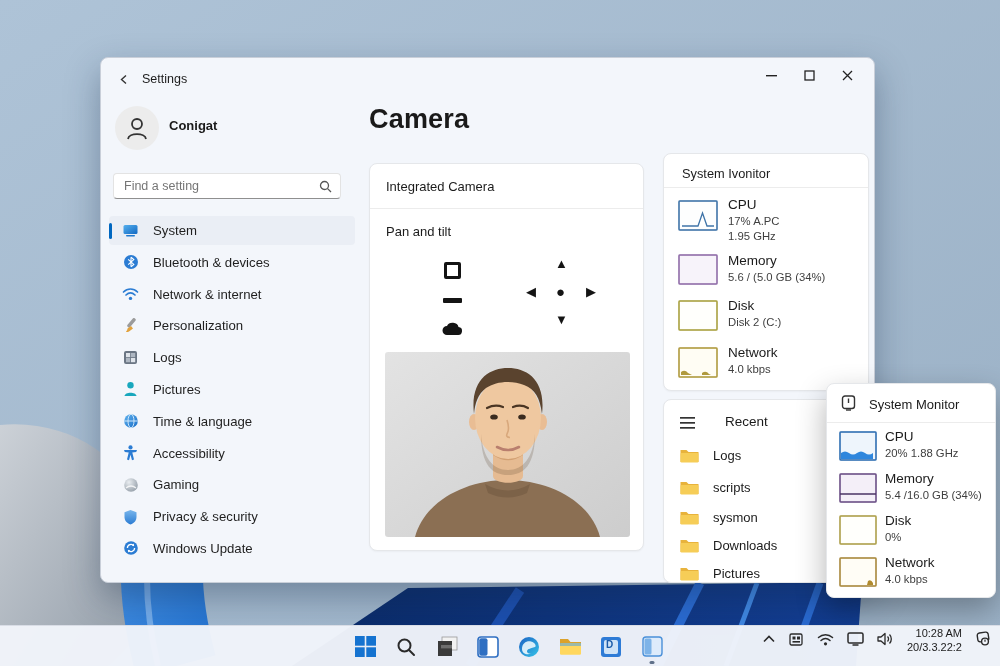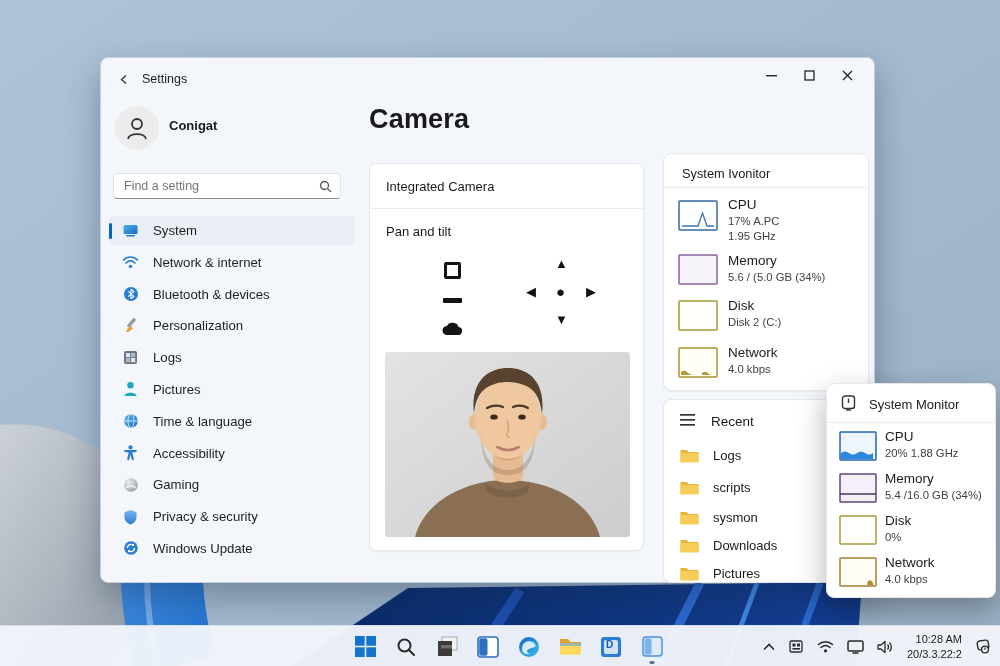--- a/index.html
+++ b/index.html
@@ -35,29 +35,29 @@
   .pan-label{position:absolute;left:16px;top:60px;font-size:13px;color:#1b1b1b}
   .ctl-square{position:absolute;left:74px;top:98px;width:17px;height:17px;border:3px solid #141414;border-radius:2px}
   .ctl-minus{position:absolute;left:73px;top:134px;width:19px;height:4.5px;background:#141414;border-radius:1px}
   .dpad span{position:absolute;font-size:13px;color:#141414;line-height:1}
   .photo{position:absolute;left:15px;top:188px;width:245px;height:185px;border-radius:3px;overflow:hidden}
   
   .mon-title{position:absolute;left:18px;top:12px;font-size:12.8px;color:#1b1b1b}
   .mon-item .nm{font-size:13.5px;color:#1b1b1b}
   .mon-item .vl{font-size:11.3px;color:#3f3f3f;line-height:1.3;white-space:nowrap}
   .thumb{position:absolute;background:#fff;border-radius:2px}
-  .recent-head{display:flex;align-items:flex-start;gap:16px}
+  .recent-head{display:flex;align-items:flex-end;gap:30px}
   .folder-row{position:absolute;display:flex;align-items:center;gap:14px;font-size:13px;color:#1b1b1b}
   
   .taskbar{position:absolute;left:0;top:625px;width:1000px;height:41px;background:rgba(241,244,250,.97);
            border-top:1px solid #d9dde6;z-index:9;display:flex;align-items:center}
   .tb-center{position:absolute;left:352px;top:0;height:41px;display:flex;align-items:center;gap:15px}
   .tb-ico{width:26px;height:26px;display:flex;align-items:center;justify-content:center;position:relative}
   .tb-dot{position:absolute;left:50%;bottom:-4px;transform:translateX(-50%);width:5px;height:3px;border-radius:2px;background:#60718a}
-  .tray{position:absolute;right:6px;top:0;height:41px;display:flex;align-items:center;gap:8px}
+  .tray{position:absolute;right:6px;top:0;height:41px;display:flex;align-items:flex-start;gap:8px}
   .clock{font-size:11px;text-align:right;line-height:1.3;color:#1b1b1b;padding:0 2px}
 </style>
 </head>
 <body>
 
 <div class="screen">
 
   <svg class="abs" style="left:0;top:0" width="1000" height="666">
     <defs>
       <linearGradient id="sky" x1="0" y1="0" x2="1" y2="1">
@@ -147,37 +147,37 @@
               </defs>
           <rect x="1.5" y="3" width="14" height="9" rx="1.5" fill="url(#sysg)"></rect>
           <rect x="4" y="13" width="9" height="1.6" rx="0.8" fill="#1f79cf"></rect>
             </svg>
         </span>
         <span>System</span>
       </div>
 
       <div class="nav-item">
         <span class="nav-ico">
+          <svg width="16" height="16" viewBox="0 0 16 16">
+              <circle cx="8" cy="8" r="7" fill="#2b7cd3"></circle>
+          <path d="M8,3.2 L10.8,5.6 L5.2,10.6 M8,12.8 L10.8,10.4 L5.2,5.4 M8,3.2 L8,12.8" fill="none" stroke="#fff" stroke-width="1.1"></path>
+            </svg>
+        </span>
+        <span>Bluetooth &amp; devices</span>
+      </div>
+
+      <div class="nav-item">
+        <span class="nav-ico">
           <svg width="17" height="14" viewBox="0 0 17 14">
           <path d="M1.5,5 C5.5,1 11.5,1 15.5,5" fill="none" stroke="#2b7cd3" stroke-width="1.7" stroke-linecap="round"></path>
           <path d="M4,8 C6.8,5.4 10.2,5.4 13,8" fill="none" stroke="#2b7cd3" stroke-width="1.7" stroke-linecap="round"></path>
           <circle cx="8.5" cy="11.4" r="1.7" fill="#2b7cd3"></circle>
             </svg>
         </span>
         <span>Network &amp; internet</span>
-      </div>
-
-      <div class="nav-item">
-        <span class="nav-ico">
-          <svg width="16" height="16" viewBox="0 0 16 16">
-              <circle cx="8" cy="8" r="7" fill="#2b7cd3"></circle>
-          <path d="M8,3.2 L10.8,5.6 L5.2,10.6 M8,12.8 L10.8,10.4 L5.2,5.4 M8,3.2 L8,12.8" fill="none" stroke="#fff" stroke-width="1.1"></path>
-            </svg>
-        </span>
-        <span>Bluetooth &amp; devices</span>
       </div>
 
       <div class="nav-item">
         <span class="nav-ico">
           <svg width="16" height="16" viewBox="0 0 16 16">
           <rect x="6.5" y="-1" width="3.4" height="11" rx="1.4" fill="#9b9b9b" transform="rotate(40 8 5)"></rect>
           <path d="M4.5,10.5 L8,8 L10,10.5 L6,13.5 Q3.5,14.5 3,13.5 Q4.5,12.5 4.5,10.5 Z" fill="#e2a23c"></path>
             </svg>
         </span>
         <span>Personalization</span>

